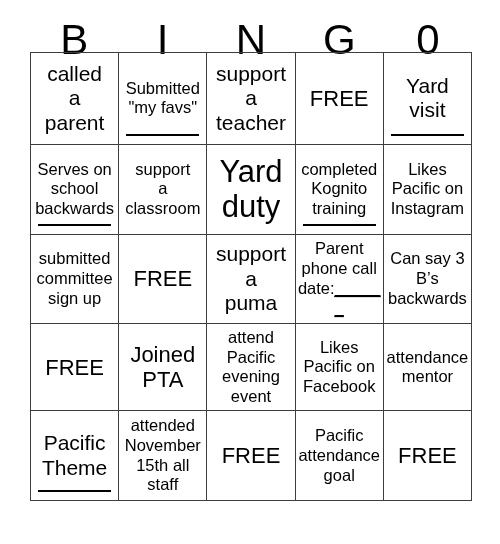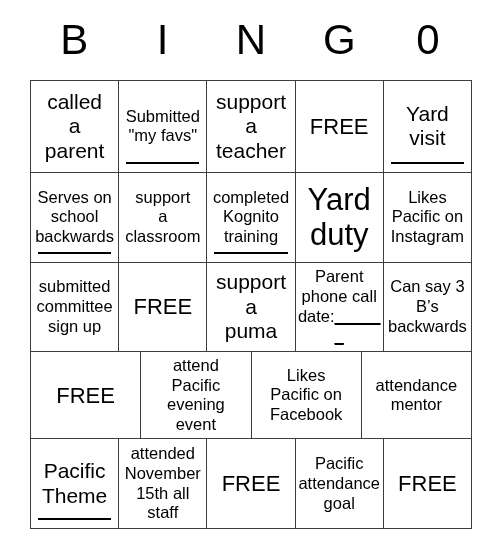--- a/index.html
+++ b/index.html
@@ -40,21 +40,21 @@
     font-weight: 400;
     letter-spacing: 0px;
     color: #000000;
     user-select: none;
   }
 
   
   #grid {
     position: absolute;
     left: 30px;
-    top: 80px;
+    top: 52px;
     width: 442px;
     height: 449px;
     box-sizing: border-box;
     border-top: 1.5px solid #3d3d3d;
     border-left: 1.5px solid #3d3d3d;
     display: flex;
     flex-direction: column;
   }
   .grid-row {
     display: flex;
@@ -104,21 +104,20 @@
     right: 7px;
     bottom: 8px;
     height: 0;
     border-bottom: 2px solid #000000;
   }
   
   .inline-blank {
     text-decoration: underline;
     text-decoration-thickness: 2px;
     letter-spacing: 0;
-    font-weight: bold;
   }
 </style>
 </head>
 <body>
 
 <div id="card">
 
   <div id="header">
     <div class="header-cell">B</div>
     <div class="header-cell">I</div>
@@ -159,30 +158,30 @@
 school
 backwards</span>
           <div class="blank-line"></div>
         </div>
         <div class="cell">
           <span class="cell-text fs-sm">support
 a
 classroom</span>
         </div>
         <div class="cell">
+          <span class="cell-text fs-xl">Yard
+duty</span>
+        </div>
+        <div class="cell">
           <span class="cell-text fs-sm">completed
 Kognito
 training</span>
           <div class="blank-line"></div>
         </div>
         <div class="cell">
-          <span class="cell-text fs-xl">Yard
-duty</span>
-        </div>
-        <div class="cell">
           <span class="cell-text fs-sm">Likes
 Pacific on
 Instagram</span>
         </div>
       </div>
       <div class="grid-row r3">
         <div class="cell">
           <span class="cell-text fs-sm">submitted
 committee
 sign up</span>
@@ -202,20 +201,24 @@
         </div>
         <div class="cell">
           <span class="cell-text fs-sm">Can say 3
 B’s
 backwards</span>
         </div>
       </div>
       <div class="grid-row r4">
         <div class="cell">
           <span class="cell-text fs-lg">FREE</span>
+        </div>
+        <div class="cell">
+          <span class="cell-text fs-lg">Joined
+PTA</span>
         </div>
         <div class="cell">
           <span class="cell-text fs-sm">attend
 Pacific
 evening
 event</span>
         </div>
         <div class="cell">
           <span class="cell-text fs-sm">Likes
 Pacific on

